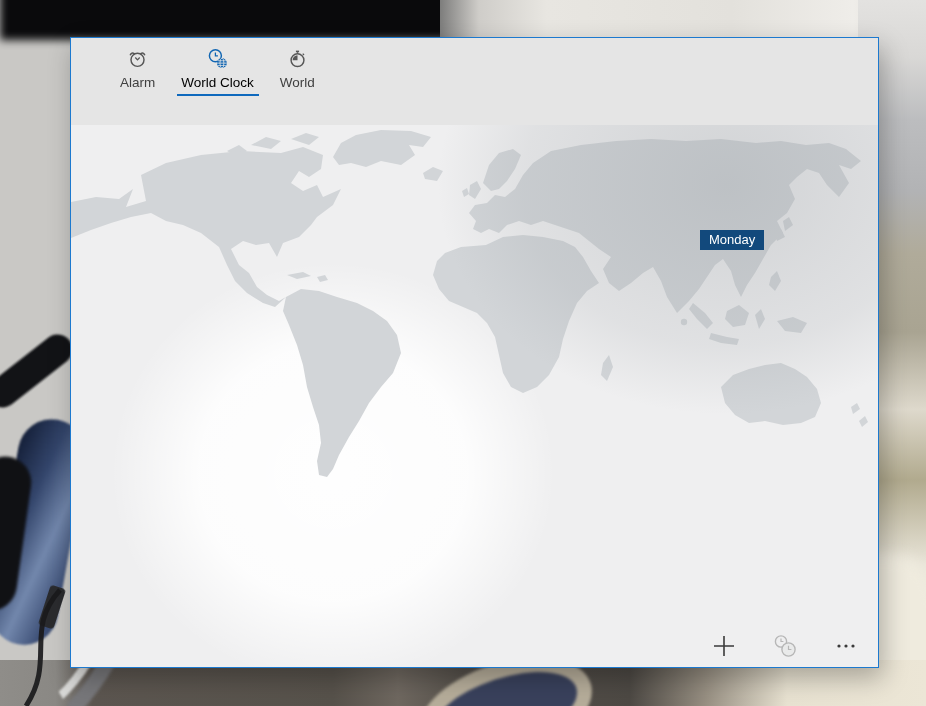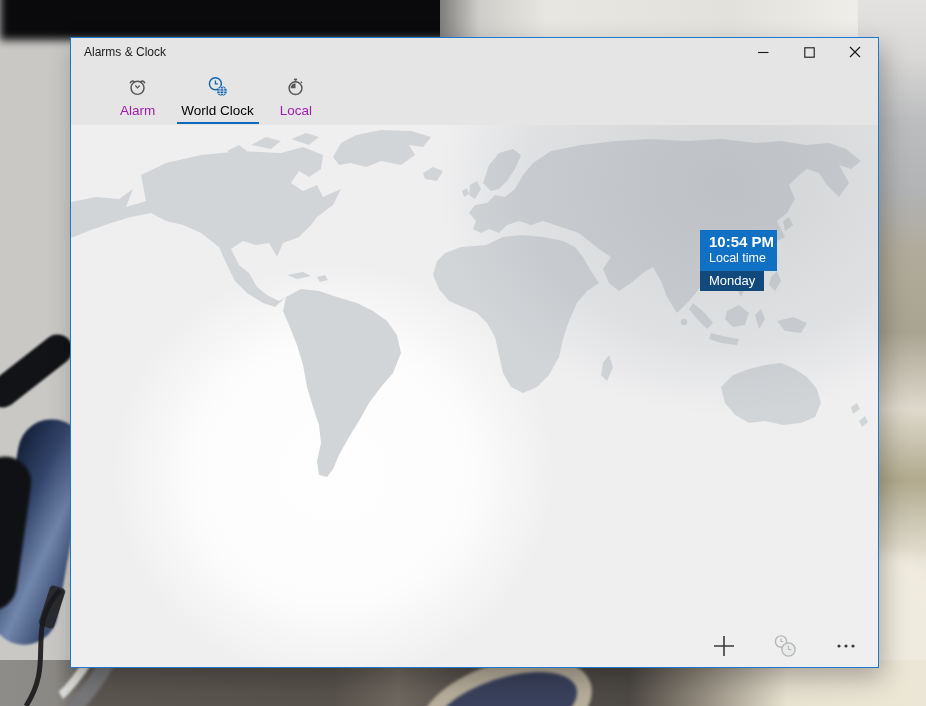--- a/index.html
+++ b/index.html
@@ -42,21 +42,21 @@
     border:1px solid #1c79cf;box-shadow:4px 10px 24px rgba(0,0,0,.28);z-index:10;}
   .titlebar{position:relative;height:28px;}
   .title{position:absolute;left:13px;top:7px;font-size:12px;color:#1b1b1b;}
   .winbtns{position:absolute;right:0;top:0;height:28px;display:flex;}
   .winbtn{width:46px;height:28px;display:flex;align-items:center;justify-content:center;background:transparent;border:0;padding:0;cursor:default;}
 
   
   .tabstrip{position:relative;height:59px;display:flex;padding-left:36px;}
   .tab{position:relative;display:flex;flex-direction:column;align-items:center;justify-content:flex-start;
     padding:10px 13px 0 13px;cursor:default;}
-  .tab .tlabel{margin-top:6px;font-size:13.5px;color:#a21caf;white-space:nowrap;}
+  .tab .tlabel{margin-top:6px;font-size:13.5px;color:#404040;white-space:nowrap;}
   .tab.selected .tlabel{color:#000000;}
   .tab.selected::after{content:"";position:absolute;bottom:1px;left:50%;transform:translateX(-50%);
     width:82px;height:2.5px;background:#0f69bd;}
 
   
   .content{position:absolute;left:0;top:87px;right:0;bottom:0;background:#efeff0;overflow:hidden;}
   .day-overlay{position:absolute;inset:0;
     background:radial-gradient(ellipse 300px 285px at 262px 348px,rgba(255,255,255,.95) 0%,rgba(255,255,255,.85) 45%,rgba(255,255,255,0) 74%);}
   .night-overlay{position:absolute;inset:0;
     background:radial-gradient(ellipse 390px 310px at 655px 60px,rgba(145,151,156,.32) 0%,rgba(145,151,156,.16) 52%,rgba(145,151,156,0) 74%);}
@@ -90,40 +90,20 @@
   <div class="bg hp-band"></div>
   <div class="bg hp-cup"></div>
   <div class="bg hp-pad"></div>
   <div class="bg hp-connector"></div>
   <svg class="bg hp-cable-svg" viewBox="0 0 110 150">
     <path d="M60 34 C24 74, 56 104, 26 150" stroke="#1a1a1c" stroke-width="5" fill="none" opacity="0.92"></path>
   </svg>
 
   <div class="window">
 
-    <div class="titlebar">
-      <span class="title">Alarms &amp; Clock</span>
-      <div class="winbtns">
-        <button class="winbtn">
-          <svg width="11" height="11" viewBox="0 0 11 11">
-            <line x1="0" y1="5.5" x2="10.5" y2="5.5" stroke="#171717" stroke-width="1.1"></line>
-          </svg>
-        </button>
-        <button class="winbtn">
-          <svg width="11" height="11" viewBox="0 0 11 11">
-            <rect x="0.8" y="0.8" width="9.4" height="9.4" fill="none" stroke="#171717" stroke-width="1.1"></rect>
-          </svg>
-        </button>
-        <button class="winbtn">
-          <svg width="12" height="12" viewBox="0 0 12 12">
-            <path d="M1 1 L11 11 M11 1 L1 11" stroke="#171717" stroke-width="1.1"></path>
-          </svg>
-        </button>
-      </div>
-    </div>
 
     <div class="tabstrip">
       <div class="tab">
         <svg width="21" height="21" viewBox="0 0 20 20">
           <circle cx="10" cy="11.3" r="6.2" fill="none" stroke="#575757" stroke-width="1.4"></circle>
           <path d="M7 5.4 Q4.2 3.9 3.2 6.5" fill="none" stroke="#575757" stroke-width="1.4" stroke-linecap="round"></path>
           <path d="M13 5.4 Q15.8 3.9 16.8 6.5" fill="none" stroke="#575757" stroke-width="1.4" stroke-linecap="round"></path>
           <path d="M7.9 9.1 L10 11.3 L12.1 9.1" fill="none" stroke="#575757" stroke-width="1.2"></path>
         </svg>
         <span class="tlabel">Alarm</span>
@@ -141,21 +121,21 @@
         <span class="tlabel">World Clock</span>
       </div>
       <div class="tab">
         <svg width="21" height="21" viewBox="0 0 20 20">
           <circle cx="10" cy="11.6" r="6.1" fill="none" stroke="#575757" stroke-width="1.4"></circle>
           <rect x="8.5" y="2.5" width="3" height="1.5" fill="#575757"></rect>
           <line x1="10" y1="4" x2="10" y2="5.5" stroke="#575757" stroke-width="1.3"></line>
           <line x1="15" y1="5.4" x2="16.2" y2="6.6" stroke="#575757" stroke-width="1.2"></line>
           <path d="M10 11.6 L10 6.8 A4.8 4.8 0 0 0 5.3 11.6 Z" fill="#575757"></path>
         </svg>
-        <span class="tlabel">Local</span>
+        <span class="tlabel">World</span>
       </div>
     </div>
 
     <div class="content">
       <div class="day-overlay"></div>
 
       <svg class="map-svg" viewBox="0 0 805 540" preserveAspectRatio="none">
         <g fill="#d2d5d8">
 
           <path d="M262 32 L270 18 L285 10 L310 5 L340 6 L360 12 L352 22 L338 20 L344 30 L330 40 L310 36 L295 42 L280 38 L268 40 Z"></path>
@@ -201,24 +181,20 @@
           <path d="M650 262 L662 250 L678 244 L694 240 L710 238 L724 244 L736 252 L746 264 L750 278 L744 292 L730 298 L712 300 L694 296 L678 298 L664 290 L654 278 Z"></path>
 
           <path d="M780 282 L786 278 L789 284 L782 289 Z"></path>
           <path d="M788 296 L794 291 L797 297 L791 302 Z"></path>
         </g>
       </svg>
 
       <div class="night-overlay"></div>
 
       <div class="callout">
-        <div class="callout-main">
-          <div class="callout-time">10:54 PM</div>
-          <div class="callout-zone">Local time</div>
-        </div>
         <div class="callout-day">Monday</div>
       </div>
 
       <div class="cmdbar">
         <button class="cmdbtn">
           <svg width="24" height="24" viewBox="0 0 24 24">
             <path d="M12 2 V22 M2 12 H22" stroke="#3a3a3a" stroke-width="1.6" fill="none"></path>
           </svg>
         </button>
         <button class="cmdbtn">

